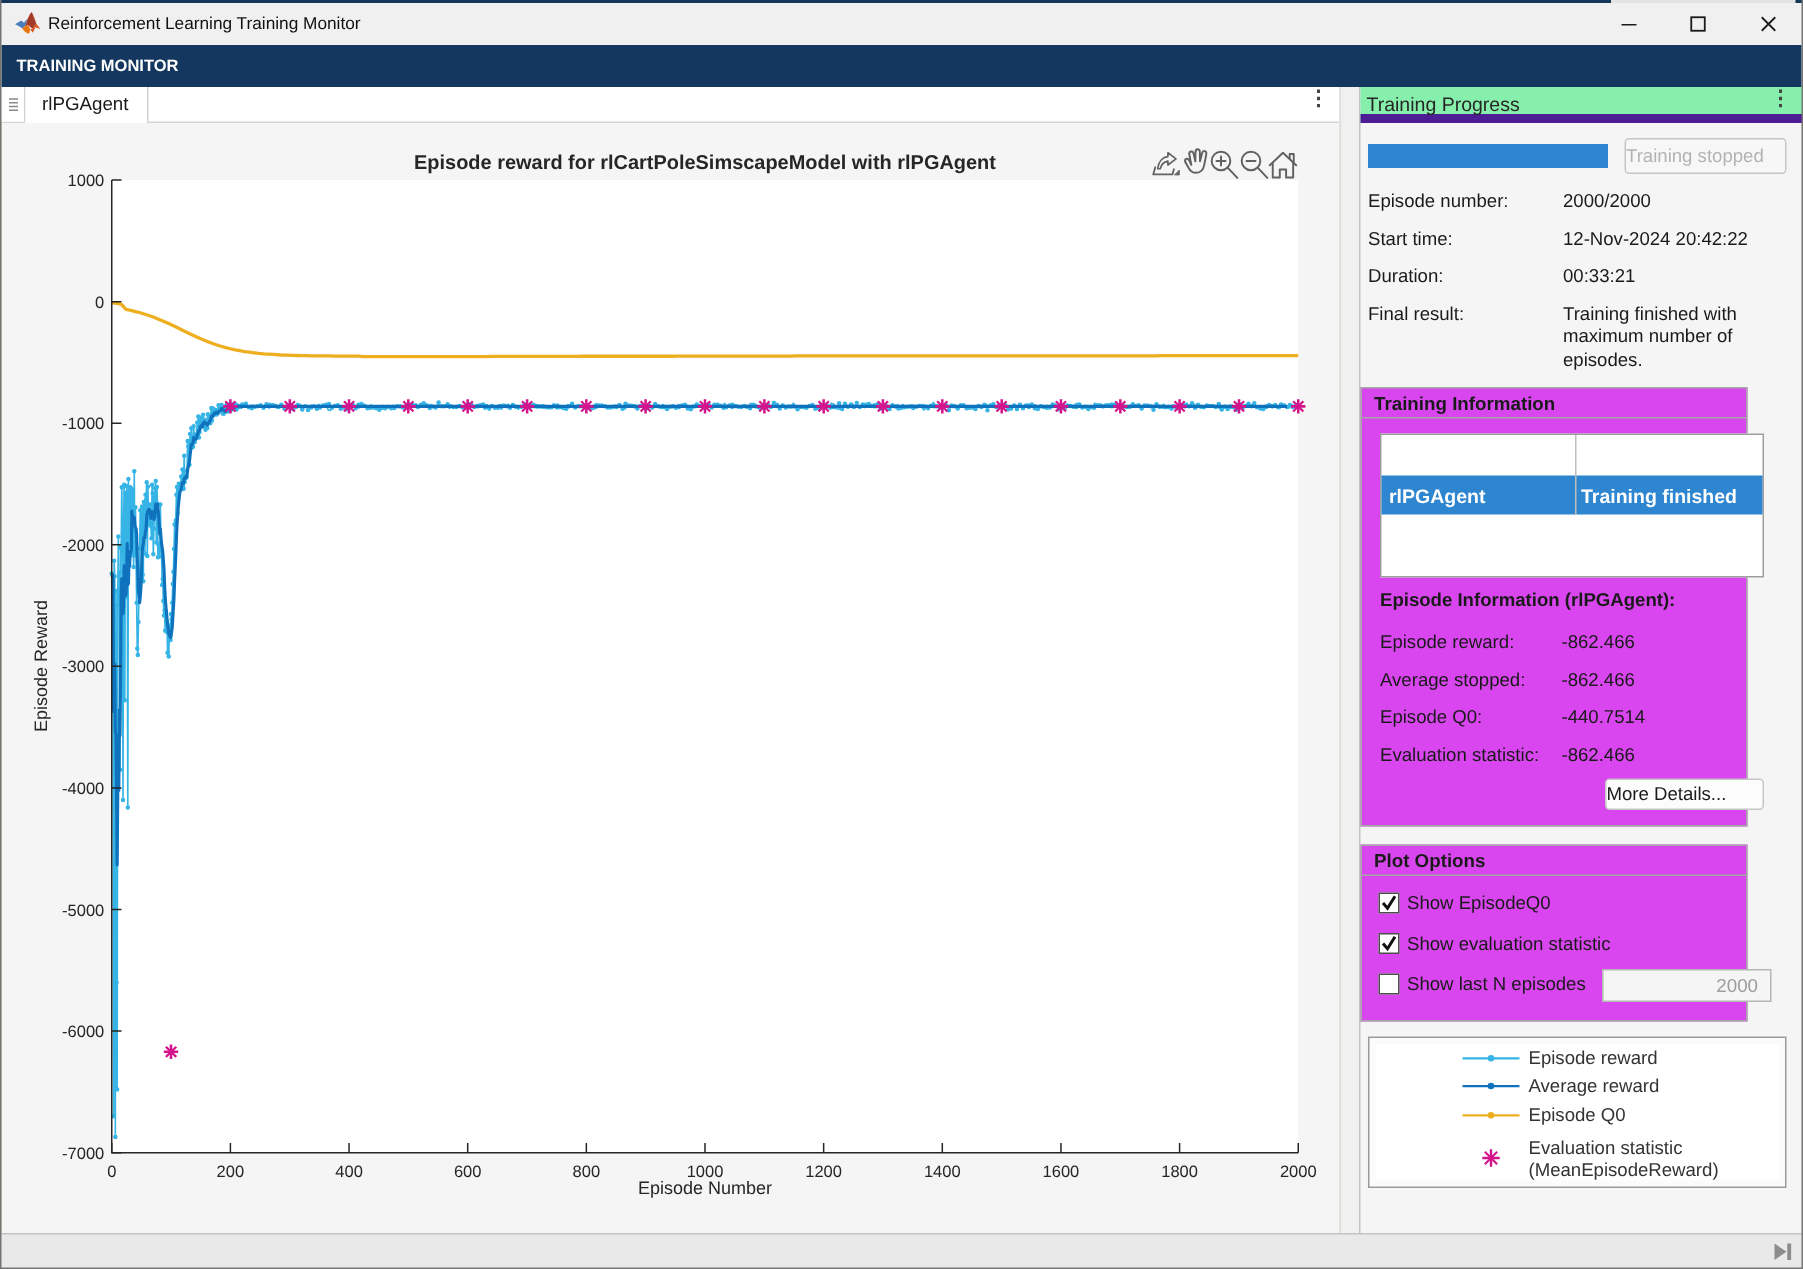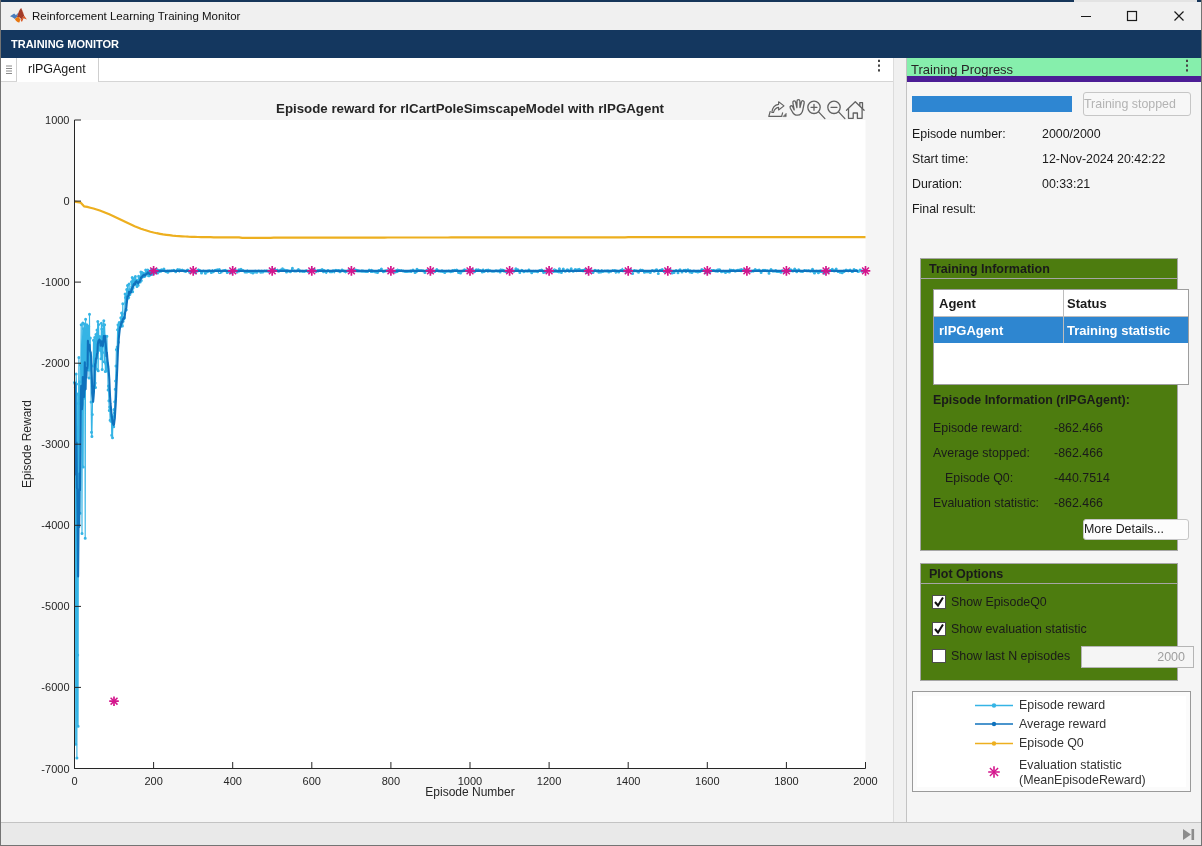--- a/index.html
+++ b/index.html
@@ -37,21 +37,21 @@
 
 #rpanel { left:906px; top:58px; width:295px; height:764px; background:#f5f5f5; border-left:1px solid #c3c3c3; }
 #rphead { position:absolute; left:0; top:0; width:350px; height:24px; background:#86efac; border-bottom:6px solid #4c1d95; }
 #rphead span { position:absolute; left:4px; top:4px; font-size:13px; color:#262626; }
 #progressbar { position:absolute; left:5px; top:38px; width:160px; height:16px; background:#2e86d2; }
 .btn { position:absolute; border:1px solid #c6c6c6; border-radius:3px; background:#f9f9f9; font-size:12.4px; color:#1a1a1a; text-align:left; }
 #btn-stopped { left:176px; top:34px; width:108px; height:24px; color:#b3b3b3; line-height:22px; background:#f7f7f7; }
 .lbl { position:absolute; font-size:12.4px; color:#1a1a1a; }
 
 
-.gbox { position:absolute; left:13px; width:258px; background:#4d7c0f; border:1px solid #a6a6a6; }
+.gbox { position:absolute; left:0; width:258px; background:#d946ef; border:1px solid #a6a6a6; }
 .gbox .ghead { position:absolute; left:8px; top:3px; font-size:12.5px; font-weight:bold; color:#1a1a1a; }
 .gbox .gsep { position:absolute; left:0; top:19px; width:100%; height:1px; background:#a6a6a6; }
 
 
 #tbl { position:absolute; left:12px; top:30px; width:256px; height:96px; background:#fff; border:1px solid #9e9e9e; font-size:13px; }
 #tbl .hdr { position:absolute; left:0; top:0; width:100%; height:27px; border-bottom:1px solid #bdbdbd; font-weight:bold; color:#1a1a1a; }
 #tbl .sel { position:absolute; left:0; top:27px; width:100%; height:26px; background:#2e86d0; color:#fff; font-weight:bold; }
 #tbl .c1 { position:absolute; left:5px; top:6px; }
 #tbl .c2 { position:absolute; left:133px; top:6px; }
 #tbl .vline { position:absolute; left:129px; top:0; width:1px; height:53px; background:#bdbdbd; }
@@ -173,41 +173,38 @@
   <div id="progressbar"></div>
   <div class="btn" id="btn-stopped">Training stopped</div>
 
   <div class="lbl" style="left:5px;top:69px;">Episode number:</div>
   <div class="lbl" style="left:135px;top:69px;">2000/2000</div>
   <div class="lbl" style="left:5px;top:94px;">Start time:</div>
   <div class="lbl" style="left:135px;top:94px;">12-Nov-2024 20:42:22</div>
   <div class="lbl" style="left:5px;top:119px;">Duration:</div>
   <div class="lbl" style="left:135px;top:119px;">00:33:21</div>
   <div class="lbl" style="left:5px;top:144px;">Final result:</div>
+  <div class="lbl" style="left:135px;top:144px;width:152px;line-height:15.3px;">Training finished with maximum number of episodes.</div>
 
   <div class="gbox" style="top:200px;height:293px;">
     <div class="ghead">Training Information</div>
     <div class="gsep"></div>
     <div id="tbl">
-      <div class="hdr">
-          <span class="c1">Agent</span>
-          <span class="c2">Status</span>
-        </div>
       <div class="sel">
           <span class="c1">rlPGAgent</span>
-          <span class="c2">Training statistic</span>
+          <span class="c2">Training finished</span>
         </div>
       <div class="vline"></div>
     </div>
     <div class="lbl" style="left:12px;top:134px;font-weight:bold;">Episode Information (rlPGAgent):</div>
     <div class="lbl" style="left:12px;top:162px;">Episode reward:</div>
       <div class="lbl" style="left:133px;top:162px;">-862.466</div>
     <div class="lbl" style="left:12px;top:187px;">Average stopped:</div>
       <div class="lbl" style="left:133px;top:187px;">-862.466</div>
-    <div class="lbl" style="left:12px;top:212px;margin-left:12px;">Episode Q0:</div>
+    <div class="lbl" style="left:12px;top:212px;">Episode Q0:</div>
       <div class="lbl" style="left:133px;top:212px;">-440.7514</div>
     <div class="lbl" style="left:12px;top:237px;">Evaluation statistic:</div>
       <div class="lbl" style="left:133px;top:237px;">-862.466</div>
     <div class="btn" style="left:162px;top:260px;width:106px;height:21px;line-height:19px;background:#fcfcfc;">More Details...</div>
   </div>
 
   <div class="gbox" style="top:505px;height:118px;">
     <div class="ghead">Plot Options</div>
     <div class="gsep"></div>
     <div class="cb" style="left:11px;top:31px;">

